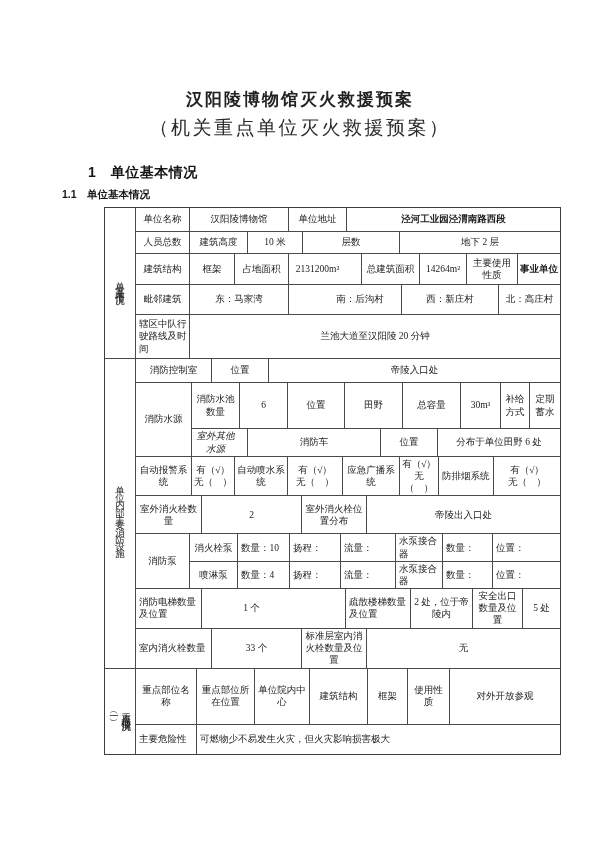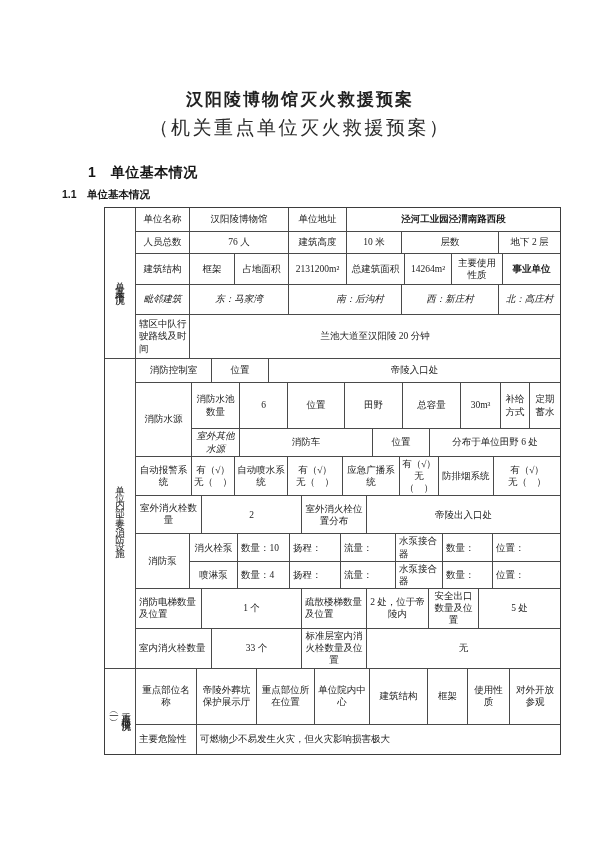--- a/index.html
+++ b/index.html
@@ -75,37 +75,36 @@
       <div class="side" style="letter-spacing: 3px;">单位基本情况</div>
       <div class="secbody">
         <div class="trow" style="min-height: 23px;">
           <div class="cell" style="flex: 0 0 53px; width: 53px;">单位名称</div>
           <div class="cell bl" style="flex: 0 0 99px; width: 99px;">汉阳陵博物馆</div>
           <div class="cell bl" style="flex: 0 0 58px; width: 58px;">单位地址</div>
           <div class="cell b bl" style="flex: 1 1 0%;">泾河工业园泾渭南路西段</div>
         </div>
         <div class="trow bt" style="min-height: 22px;">
           <div class="cell" style="flex: 0 0 53px; width: 53px;">人员总数</div>
-          <div class="cell bl" style="flex: 0 0 99px; width: 99px;">76 人</div>
           <div class="cell bl" style="flex: 0 0 58px; width: 58px;">建筑高度</div>
           <div class="cell bl" style="flex: 0 0 55px; width: 55px;">10 米</div>
           <div class="cell bl" style="flex: 0 0 97px; width: 97px;">层数</div>
           <div class="cell bl" style="flex: 1 1 0%;">地下 2 层</div>
         </div>
         <div class="trow bt" style="min-height: 31px;">
           <div class="cell" style="flex: 0 0 53px; width: 53px;">建筑结构</div>
           <div class="cell bl" style="flex: 0 0 45px; width: 45px;">框架</div>
           <div class="cell bl" style="flex: 0 0 54px; width: 54px;">占地面积</div>
           <div class="cell bl" style="flex: 0 0 58px; width: 58px;">2131200m²</div>
-          <div class="cell bl" style="flex: 0 0 58px; width: 58px;">总建筑面积</div>
+          <div class="cell bl" style="flex: 0 0 58px; width: 58px; margin-left: 15px;">总建筑面积</div>
           <div class="cell bl" style="flex: 0 0 47px; width: 47px;">14264m²</div>
           <div class="cell bl" style="flex: 0 0 51px; width: 51px;">主要使用性质</div>
           <div class="cell b bl" style="flex: 1 1 0%;">事业单位</div>
         </div>
-        <div class="trow bt" style="min-height: 30px; font-style: italic;">
+        <div class="trow bt" style="min-height: 30px;">
           <div class="cell" style="flex: 0 0 53px; width: 53px;">毗邻建筑</div>
           <div class="cell bl" style="flex: 0 0 99px; width: 99px;">东：马家湾</div>
           <div class="cell bl" style="flex: 0 0 113px; width: 113px; padding-left: 32px;">南：后沟村</div>
           <div class="cell bl" style="flex: 0 0 97px; width: 97px;">西：新庄村</div>
           <div class="cell bl" style="flex: 1 1 0%;">北：高庄村</div>
         </div>
         <div class="trow bt" style="min-height: 44px;">
           <div class="cell al" style="flex: 0 0 53px; width: 53px;">辖区中队行驶路线及时间</div>
           <div class="cell bl" style="flex: 1 1 0%;">兰池大道至汉阳陵 20 分钟</div>
         </div>
@@ -127,42 +126,42 @@
               <div class="cell bl" style="flex: 0 0 48px; width: 48px;">6</div>
               <div class="cell bl" style="flex: 0 0 57px; width: 57px;">位置</div>
               <div class="cell bl" style="flex: 0 0 58px; width: 58px;">田野</div>
               <div class="cell bl" style="flex: 0 0 58px; width: 58px;">总容量</div>
               <div class="cell bl" style="flex: 0 0 40px; width: 40px;">30m³</div>
               <div class="cell bl" style="flex: 0 0 29px; width: 29px;">补给方式</div>
               <div class="cell bl" style="flex: 1 1 0%;">定期蓄水</div>
             </div>
             <div class="trow" style="min-height: 28px;">
               <div class="cell" style="flex: 0 0 47px; width: 47px; font-style: italic;">室外其他水源</div>
-              <div class="cell bl" style="flex: 0 0 133px; width: 133px;">消防车</div>
+              <div class="cell bl" style="flex: 0 0 133px; width: 133px; margin-left: 8px;">消防车</div>
               <div class="cell bl" style="flex: 0 0 57px; width: 57px;">位置</div>
               <div class="cell bl" style="flex: 1 1 0%;">分布于单位田野 6 处</div>
             </div>
           </div>
         </div>
         <div class="trow bt" style="min-height: 39px;">
           <div class="cell" style="flex: 0 0 55px; width: 55px;">自动报警系统</div>
           <div class="cell bl" style="flex: 0 0 43px; width: 43px;">有（√）
 无（　）</div>
           <div class="cell bl" style="flex: 0 0 53px; width: 53px;">自动喷水系统</div>
           <div class="cell bl" style="flex: 0 0 55px; width: 55px;">有（√）
 无（　）</div>
           <div class="cell bl" style="flex: 0 0 57px; width: 57px;">应急广播系统</div>
           <div class="cell bl" style="flex: 0 0 39px; width: 39px;">有（√）
 无（　）</div>
           <div class="cell al bl" style="flex: 0 0 55px; width: 55px;">防排烟系统</div>
           <div class="cell bl" style="flex: 1 1 0%;">有（√）
 无（　）</div>
         </div>
         <div class="trow bt" style="min-height: 38px;">
-          <div class="cell" style="flex: 0 0 65px; width: 65px; font-family: Liberation Mono, monospace;">室外消火栓数量</div>
+          <div class="cell" style="flex: 0 0 65px; width: 65px;">室外消火栓数量</div>
           <div class="cell bl" style="flex: 0 0 100px; width: 100px;">2</div>
           <div class="cell bl" style="flex: 0 0 65px; width: 65px;">室外消火栓位置分布</div>
           <div class="cell bl" style="flex: 1 1 0%;">帝陵出入口处</div>
         </div>
         <div class="trow bt">
           <div class="cell" style="flex: 0 0 53px; width: 53px;">消防泵</div>
           <div class="grprows">
             <div class="trow" style="min-height: 25px;">
               <div class="cell" style="flex: 0 0 47px; width: 47px;">消火栓泵</div>
               <div class="cell al bl" style="flex: 0 0 52px; width: 52px;">数量：10</div>
@@ -179,40 +178,39 @@
               <div class="cell al bl" style="flex: 0 0 55px; width: 55px;">流量：</div>
               <div class="cell al bl" style="flex: 0 0 47px; width: 47px;">水泵接合器</div>
               <div class="cell al bl" style="flex: 0 0 50px; width: 50px;">数量：</div>
               <div class="cell al bl" style="flex: 1 1 0%;">位置：</div>
             </div>
           </div>
         </div>
         <div class="trow bt" style="min-height: 38px;">
           <div class="cell al" style="flex: 0 0 65px; width: 65px;">消防电梯数量及位置</div>
           <div class="cell bl" style="flex: 0 0 100px; width: 100px;">1 个</div>
-          <div class="cell al bl" style="flex: 0 0 65px; width: 65px;">疏散楼梯数量及位置</div>
+          <div class="cell al bl" style="flex: 0 0 65px; width: 65px; margin-left: 44px;">疏散楼梯数量及位置</div>
           <div class="cell bl" style="flex: 0 0 62px; width: 62px;">2 处，位于帝陵内</div>
           <div class="cell bl" style="flex: 0 0 50px; width: 50px;">安全出口数量及位置</div>
           <div class="cell bl" style="flex: 1 1 0%;">5 处</div>
         </div>
         <div class="trow bt" style="min-height: 40px;">
           <div class="cell al" style="flex: 0 0 75px; width: 75px;">室内消火栓数量</div>
           <div class="cell bl" style="flex: 0 0 90px; width: 90px;">33 个</div>
           <div class="cell bl" style="flex: 0 0 65px; width: 65px;">标准层室内消火栓数量及位置</div>
           <div class="cell bl" style="flex: 1 1 0%;">无</div>
         </div>
       </div>
     </div>
     <div class="sec bt">
       <div class="side" style="letter-spacing: 2px;">重点部位情况
 （一）</div>
       <div class="secbody">
         <div class="trow" style="min-height: 55px;">
           <div class="cell" style="flex: 0 0 60px; width: 60px;">重点部位名称</div>
-          <div class="cell bl" style="flex: 0 0 60px; width: 60px;">帝陵外葬坑保护展示厅</div>
           <div class="cell bl" style="flex: 0 0 58px; width: 58px;">重点部位所在位置</div>
           <div class="cell bl" style="flex: 0 0 55px; width: 55px;">单位院内中心</div>
           <div class="cell bl" style="flex: 0 0 58px; width: 58px;">建筑结构</div>
           <div class="cell bl" style="flex: 0 0 40px; width: 40px;">框架</div>
           <div class="cell bl" style="flex: 0 0 42px; width: 42px;">使用性质</div>
           <div class="cell bl" style="flex: 1 1 0%;">对外开放参观</div>
         </div>
         <div class="trow bt" style="min-height: 30px;">
           <div class="cell al" style="flex: 0 0 60px; width: 60px;">主要危险性</div>
           <div class="cell al bl" style="flex: 1 1 0%;">可燃物少不易发生火灾，但火灾影响损害极大</div>

